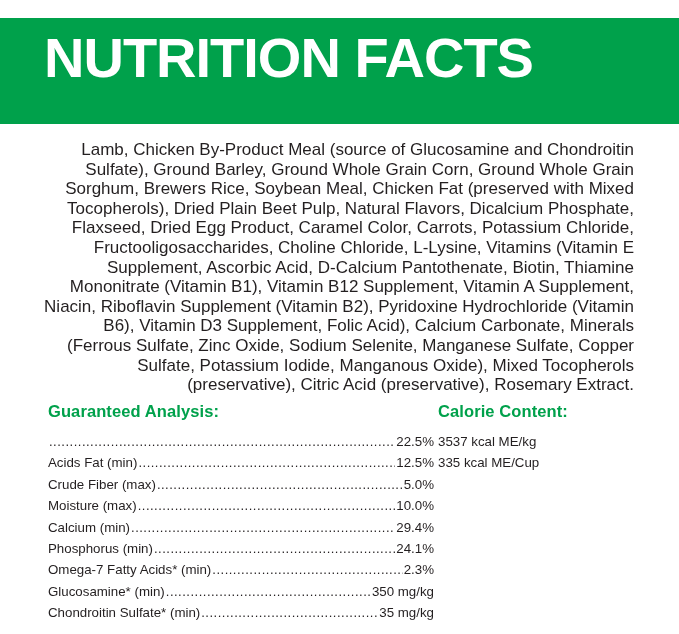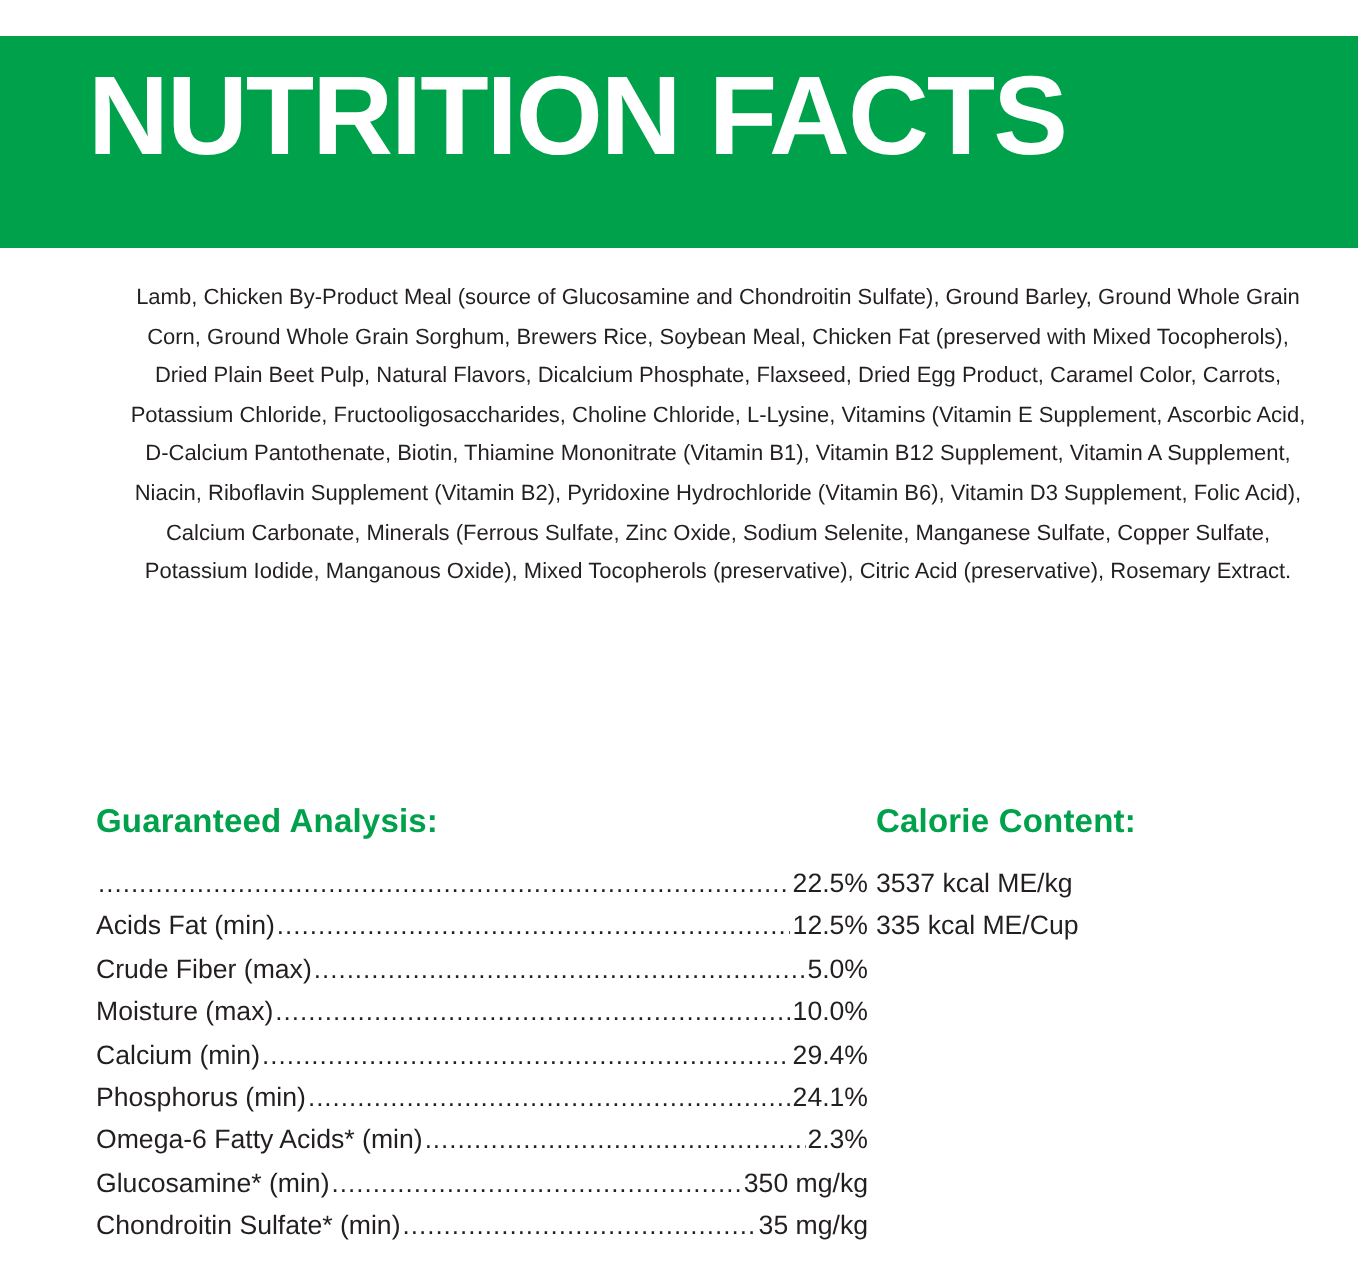--- a/index.html
+++ b/index.html
@@ -47,26 +47,25 @@
     width: 600px;
   }
   .section-heading {
     color: #00a14b;
     font-size: 16.5px;
     font-weight: bold;
     margin: 0 0 10px 0;
     letter-spacing: 0.1px;
   }
   .ingredients-body {
-    font-size: 11px;
+    font-size: 17px;
     line-height: 19.6px;
     color: #231f20;
     width: 590px;
-    text-align: center;
-    margin-left: 20px;
+    text-align: right;
   }
   .two-col {
     position: absolute;
     left: 44px;
     top: 402px;
     width: 600px;
   }
   .cols {
     display: flex;
     flex-direction: row;
@@ -159,21 +158,21 @@
               <span class="ga-label">Calcium (min)</span>
               <span class="ga-dots">........................................................................................................................</span>
               <span class="ga-value">29.4%</span>
             </div>
             <div class="ga-row">
               <span class="ga-label">Phosphorus (min)</span>
               <span class="ga-dots">........................................................................................................................</span>
               <span class="ga-value">24.1%</span>
             </div>
             <div class="ga-row">
-              <span class="ga-label">Omega-6 Fatty Acids* (min)</span>
+              <span class="ga-label">Omega-7 Fatty Acids* (min)</span>
               <span class="ga-dots">........................................................................................................................</span>
               <span class="ga-value">2.3%</span>
             </div>
             <div class="ga-row">
               <span class="ga-label">Glucosamine* (min)</span>
               <span class="ga-dots">........................................................................................................................</span>
               <span class="ga-value">350 mg/kg</span>
             </div>
             <div class="ga-row">
               <span class="ga-label">Chondroitin Sulfate* (min)</span>

